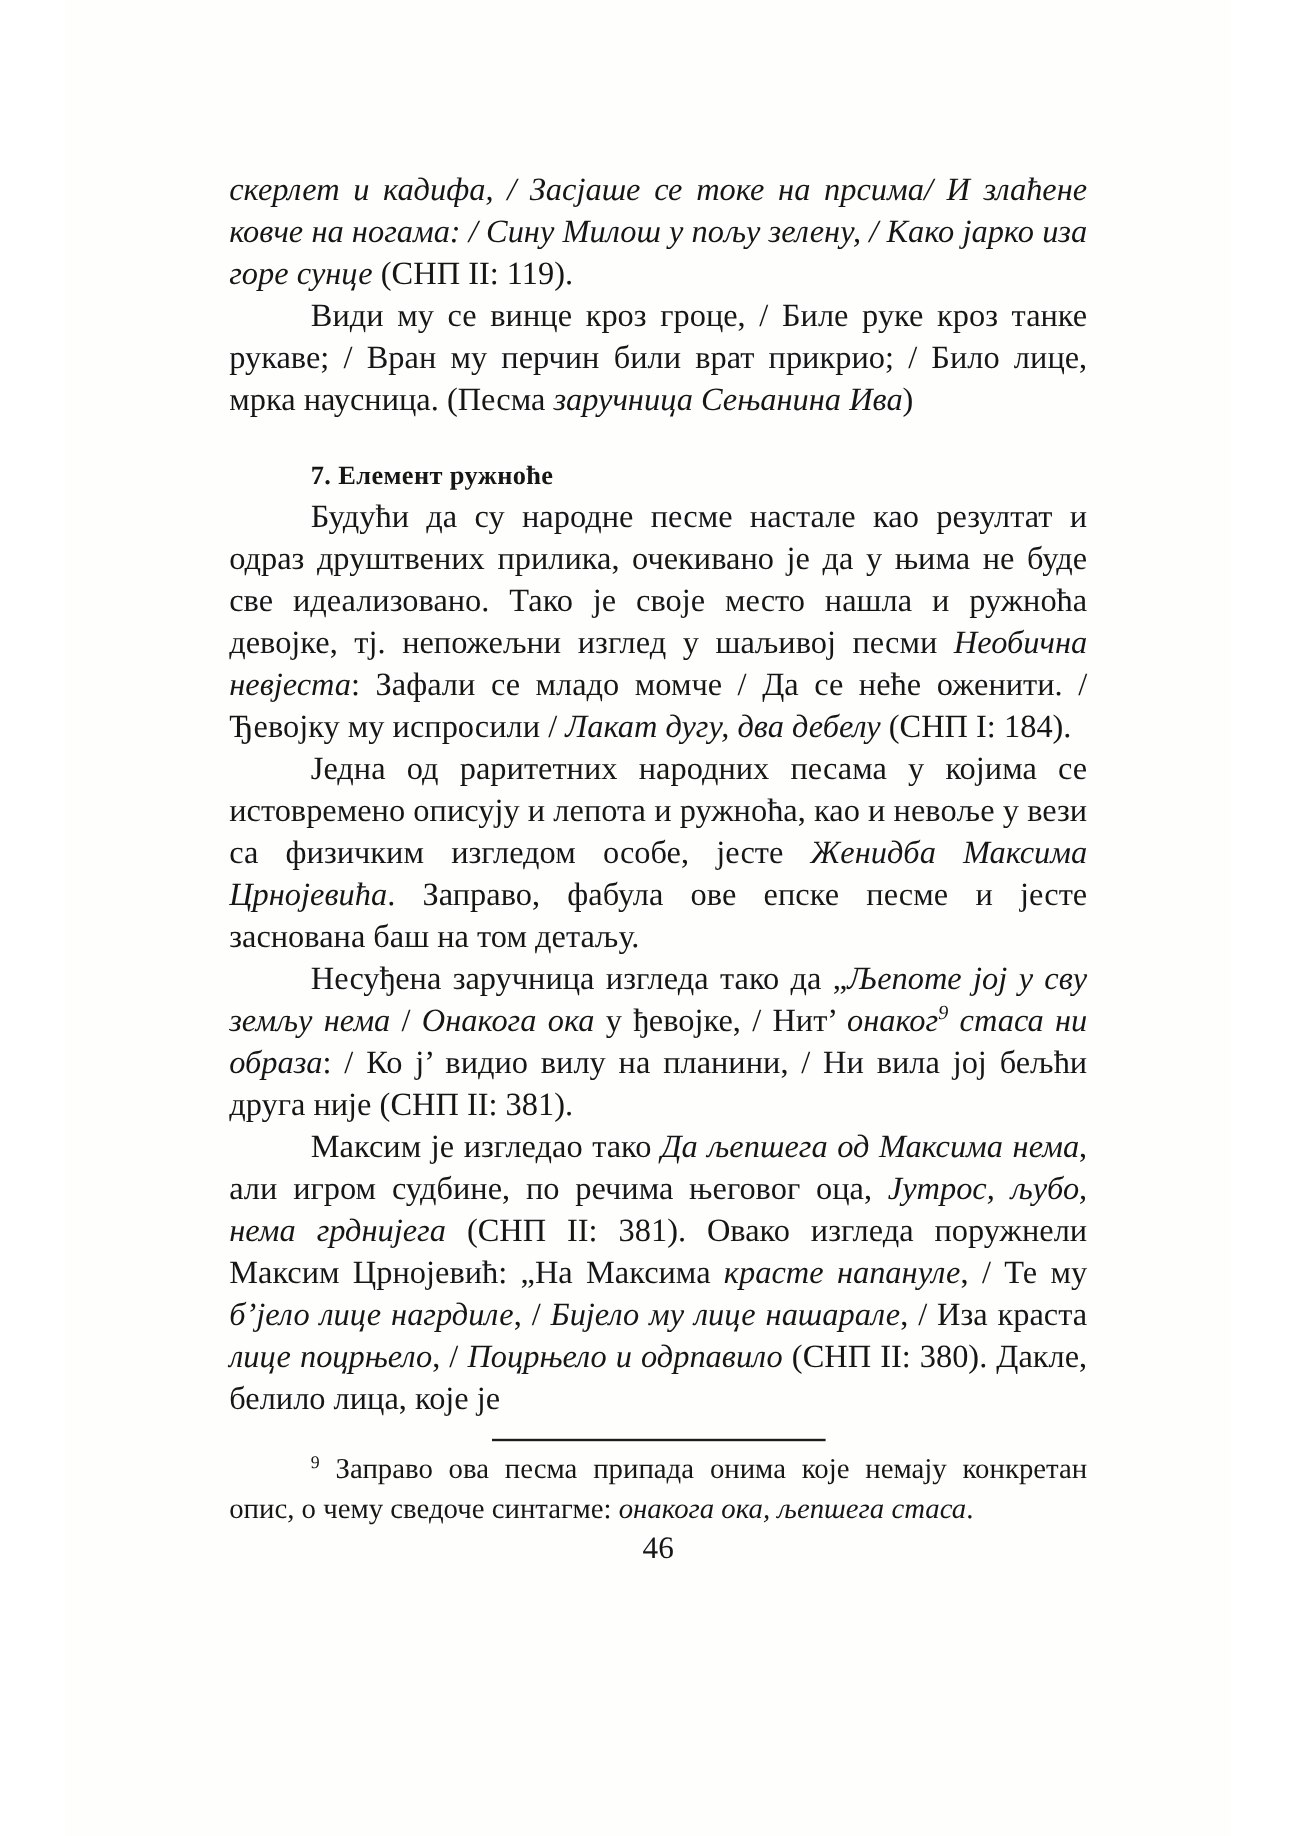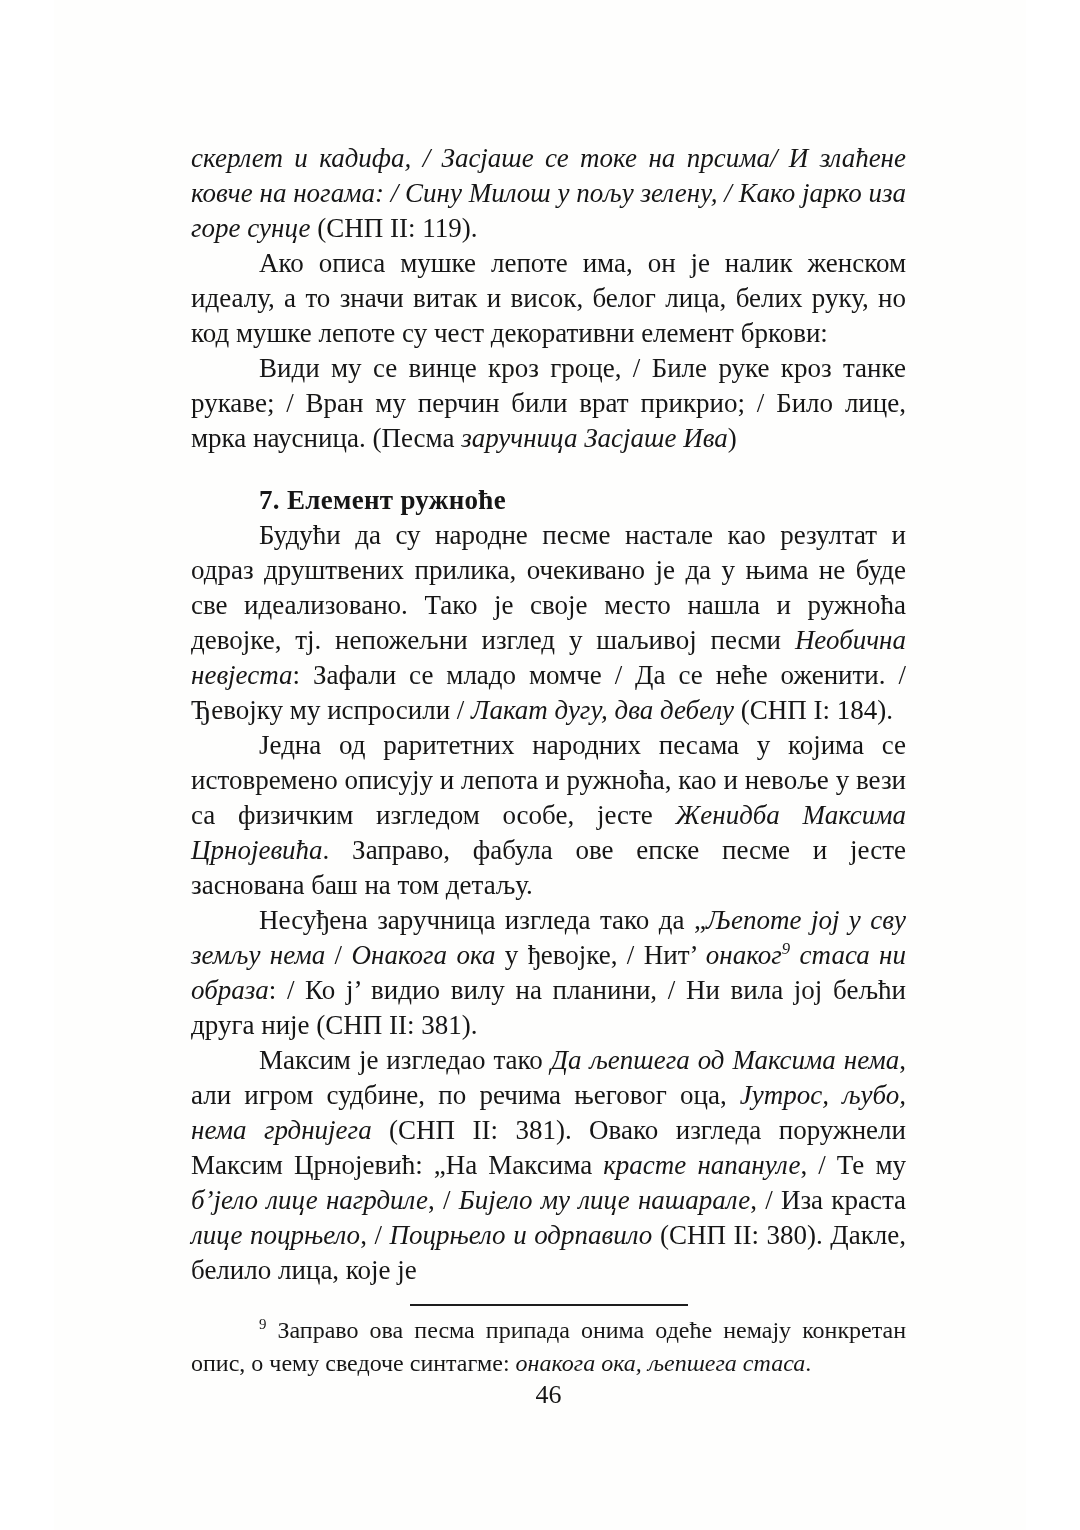--- a/index.html
+++ b/index.html
@@ -18,21 +18,21 @@
   .body-text p.para {
     margin: 0;
     font-size: 27px;
     line-height: 35px;
     text-align: justify;
   }
   .para.ind { text-indent: 68px; }
   .it { font-style: italic; }
   .heading {
     margin: 27px 0 0 0;
-    font-size: 27px;
+    font-size: 22px;
     line-height: 35px;
     font-weight: bold;
     text-indent: 68px;
     letter-spacing: 0.3px;
   }
   sup.fnref {
     font-size: 0.62em;
     line-height: 0;
     vertical-align: super;
   }
@@ -57,35 +57,34 @@
 </head>
 <body>
 
 <article class="page">
 
   <section class="body-text">
 
     <p class="para"><span class="it">скерлет и кадифа, / Засјаше се токе на прсима/ И злаћене ковче на ногама: / Сину Милош у пољу зелену, / Како јарко иза горе сунце </span><span>(СНП II: 119).</span></p>
 
 
-    <p class="para ind"><span>Ако описа мушке лепоте има, он је налик женском идеалу, а то значи витак и висок, белог лица, белих руку, но код мушке лепоте су чест декоративни елемент бркови:</span></p>
 
-    <p class="para ind"><span>Види му се винце кроз гроце, / Биле руке кроз танке рукаве; / Вран му перчин били врат прикрио; / Било лице, мрка наусница. (Песма </span><span class="it">заручница Засјаше Ива</span><span>)</span></p>
+    <p class="para ind"><span>Види му се винце кроз гроце, / Биле руке кроз танке рукаве; / Вран му перчин били врат прикрио; / Било лице, мрка наусница. (Песма </span><span class="it">заручница Сењанина Ива</span><span>)</span></p>
 
     <h2 class="heading">7. Елемент ружноће</h2>
 
     <p class="para ind"><span>Будући да су народне песме настале као резултат и одраз друштвених прилика, очекивано је да у њима не буде све идеализовано. Тако је своје место нашла и ружноћа девојке, тј. непожељни изглед у шаљивој песми </span><span class="it">Необична невјеста</span><span>: Зафали се младо момче / Да се неће оженити. / Ђевојку му испросили / </span><span class="it">Лакат дугу, два дебелу</span><span> (СНП I: 184).</span></p>
 
     <p class="para ind"><span>Једна од раритетних народних песама у којима се истовремено описују и лепота и ружноћа, као и невоље у вези са физичким изгледом особе, јесте </span><span class="it">Женидба Максима Црнојевића</span><span>. Заправо, фабула ове епске песме и јесте заснована баш на том детаљу.</span></p>
 
     <p class="para ind"><span>Несуђена заручница изгледа тако да „</span><span class="it">Љепоте јој у сву земљу нема</span><span> / </span><span class="it">Онакога ока</span><span> у ђевојке, / Нит’ </span><span class="it">онаког</span><sup class="fnref it">9</sup><span class="it"> стаса ни образа</span><span>: / Ко ј’ видио вилу на планини, / Ни вила јој бељћи друга није (СНП II: 381).</span></p>
 
     <p class="para ind"><span>Максим је изгледао тако </span><span class="it">Да љепшега од Максима нема</span><span>, али игром судбине, по речима његовог оца, </span><span class="it">Јутрос, љубо, нема грднијега</span><span> (СНП II: 381). Овако изгледа поружнели Максим Црнојевић: „На Максима </span><span class="it">красте напануле</span><span>, / Те му </span><span class="it">б’јело лице нагрдиле</span><span>, / </span><span class="it">Бијело му лице нашарале</span><span>, / Иза краста </span><span class="it">лице поцрњело</span><span>, / </span><span class="it">Поцрњело и одрпавило</span><span> (СНП II: 380). Дакле, белило лица, које је</span></p>
 
   </section>
 
   <hr class="footnote-rule">
 
-  <p class="footnote"><sup class="fnref">9</sup><span> Заправо ова песма припада онима одеће немају конкретан опис, о чему сведоче синтагме: </span><span class="it">онакога ока, љепшега стаса</span><span>.</span></p>
+  <p class="footnote"><sup class="fnref">9</sup><span> Заправо ова песма припада онима које немају конкретан опис, о чему сведоче синтагме: </span><span class="it">онакога ока, љепшега стаса</span><span>.</span></p>
 
   <div class="page-number">46</div>
 
 </article>
 
 </body></html>

